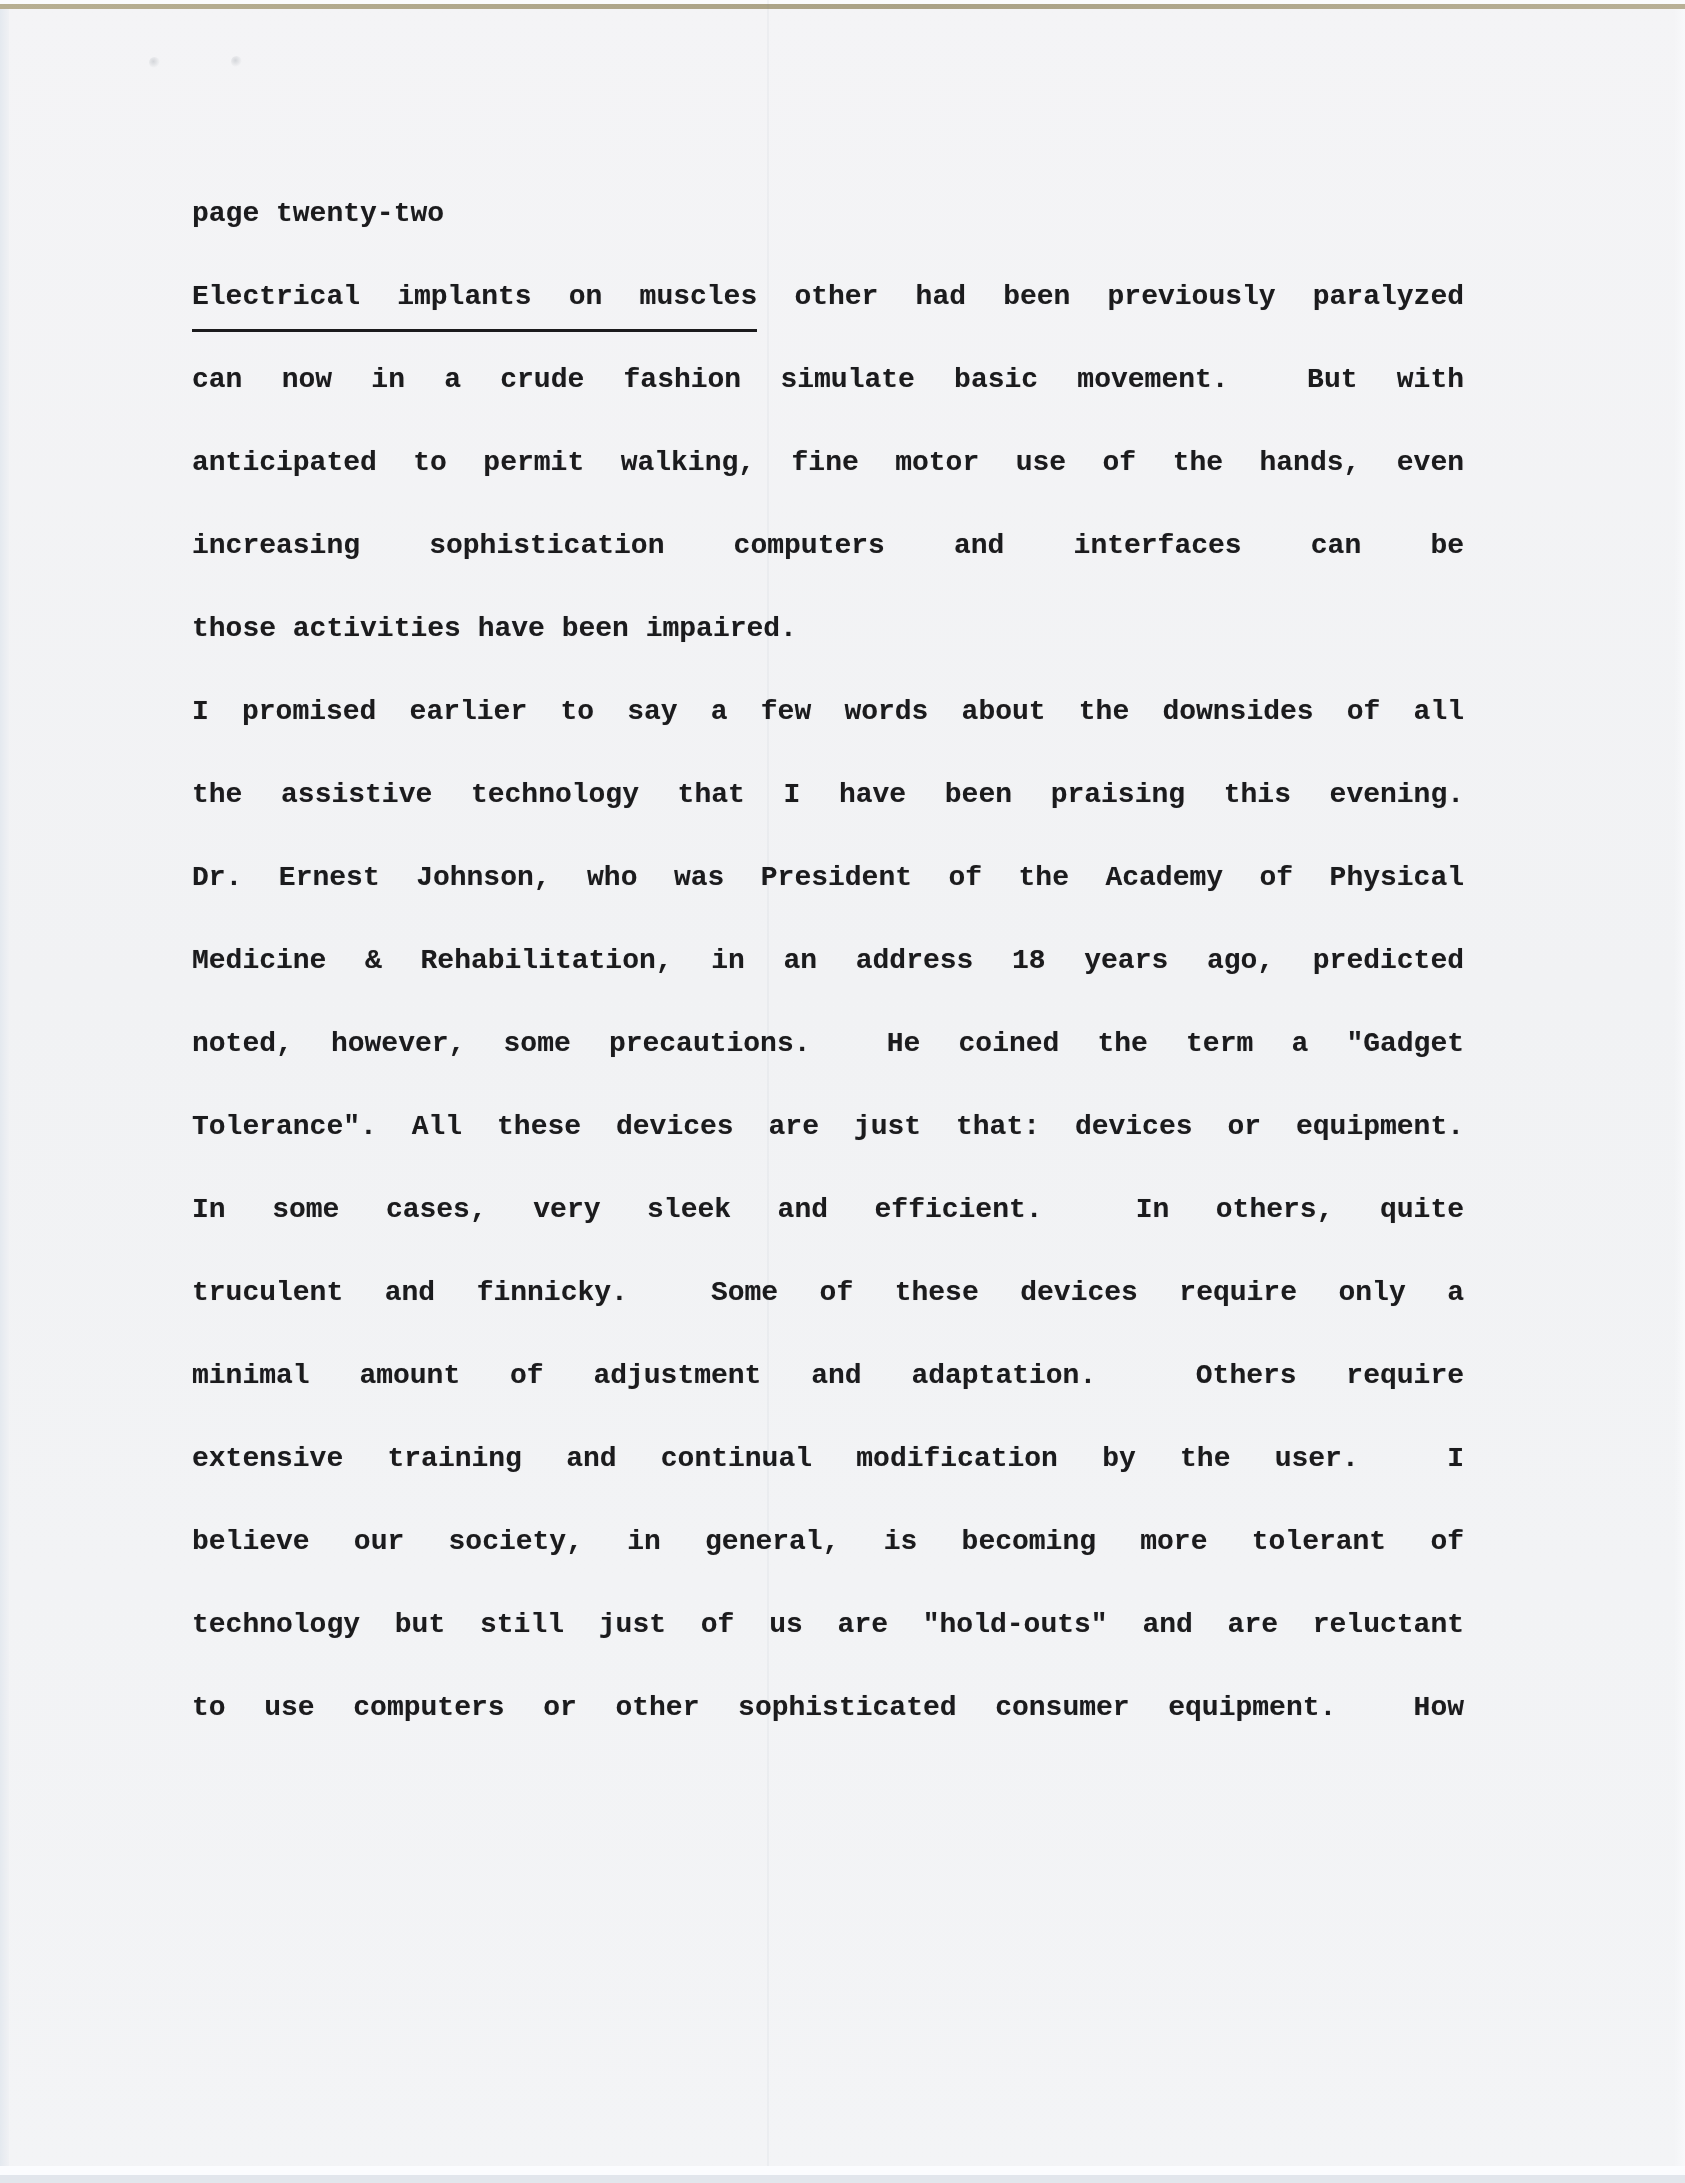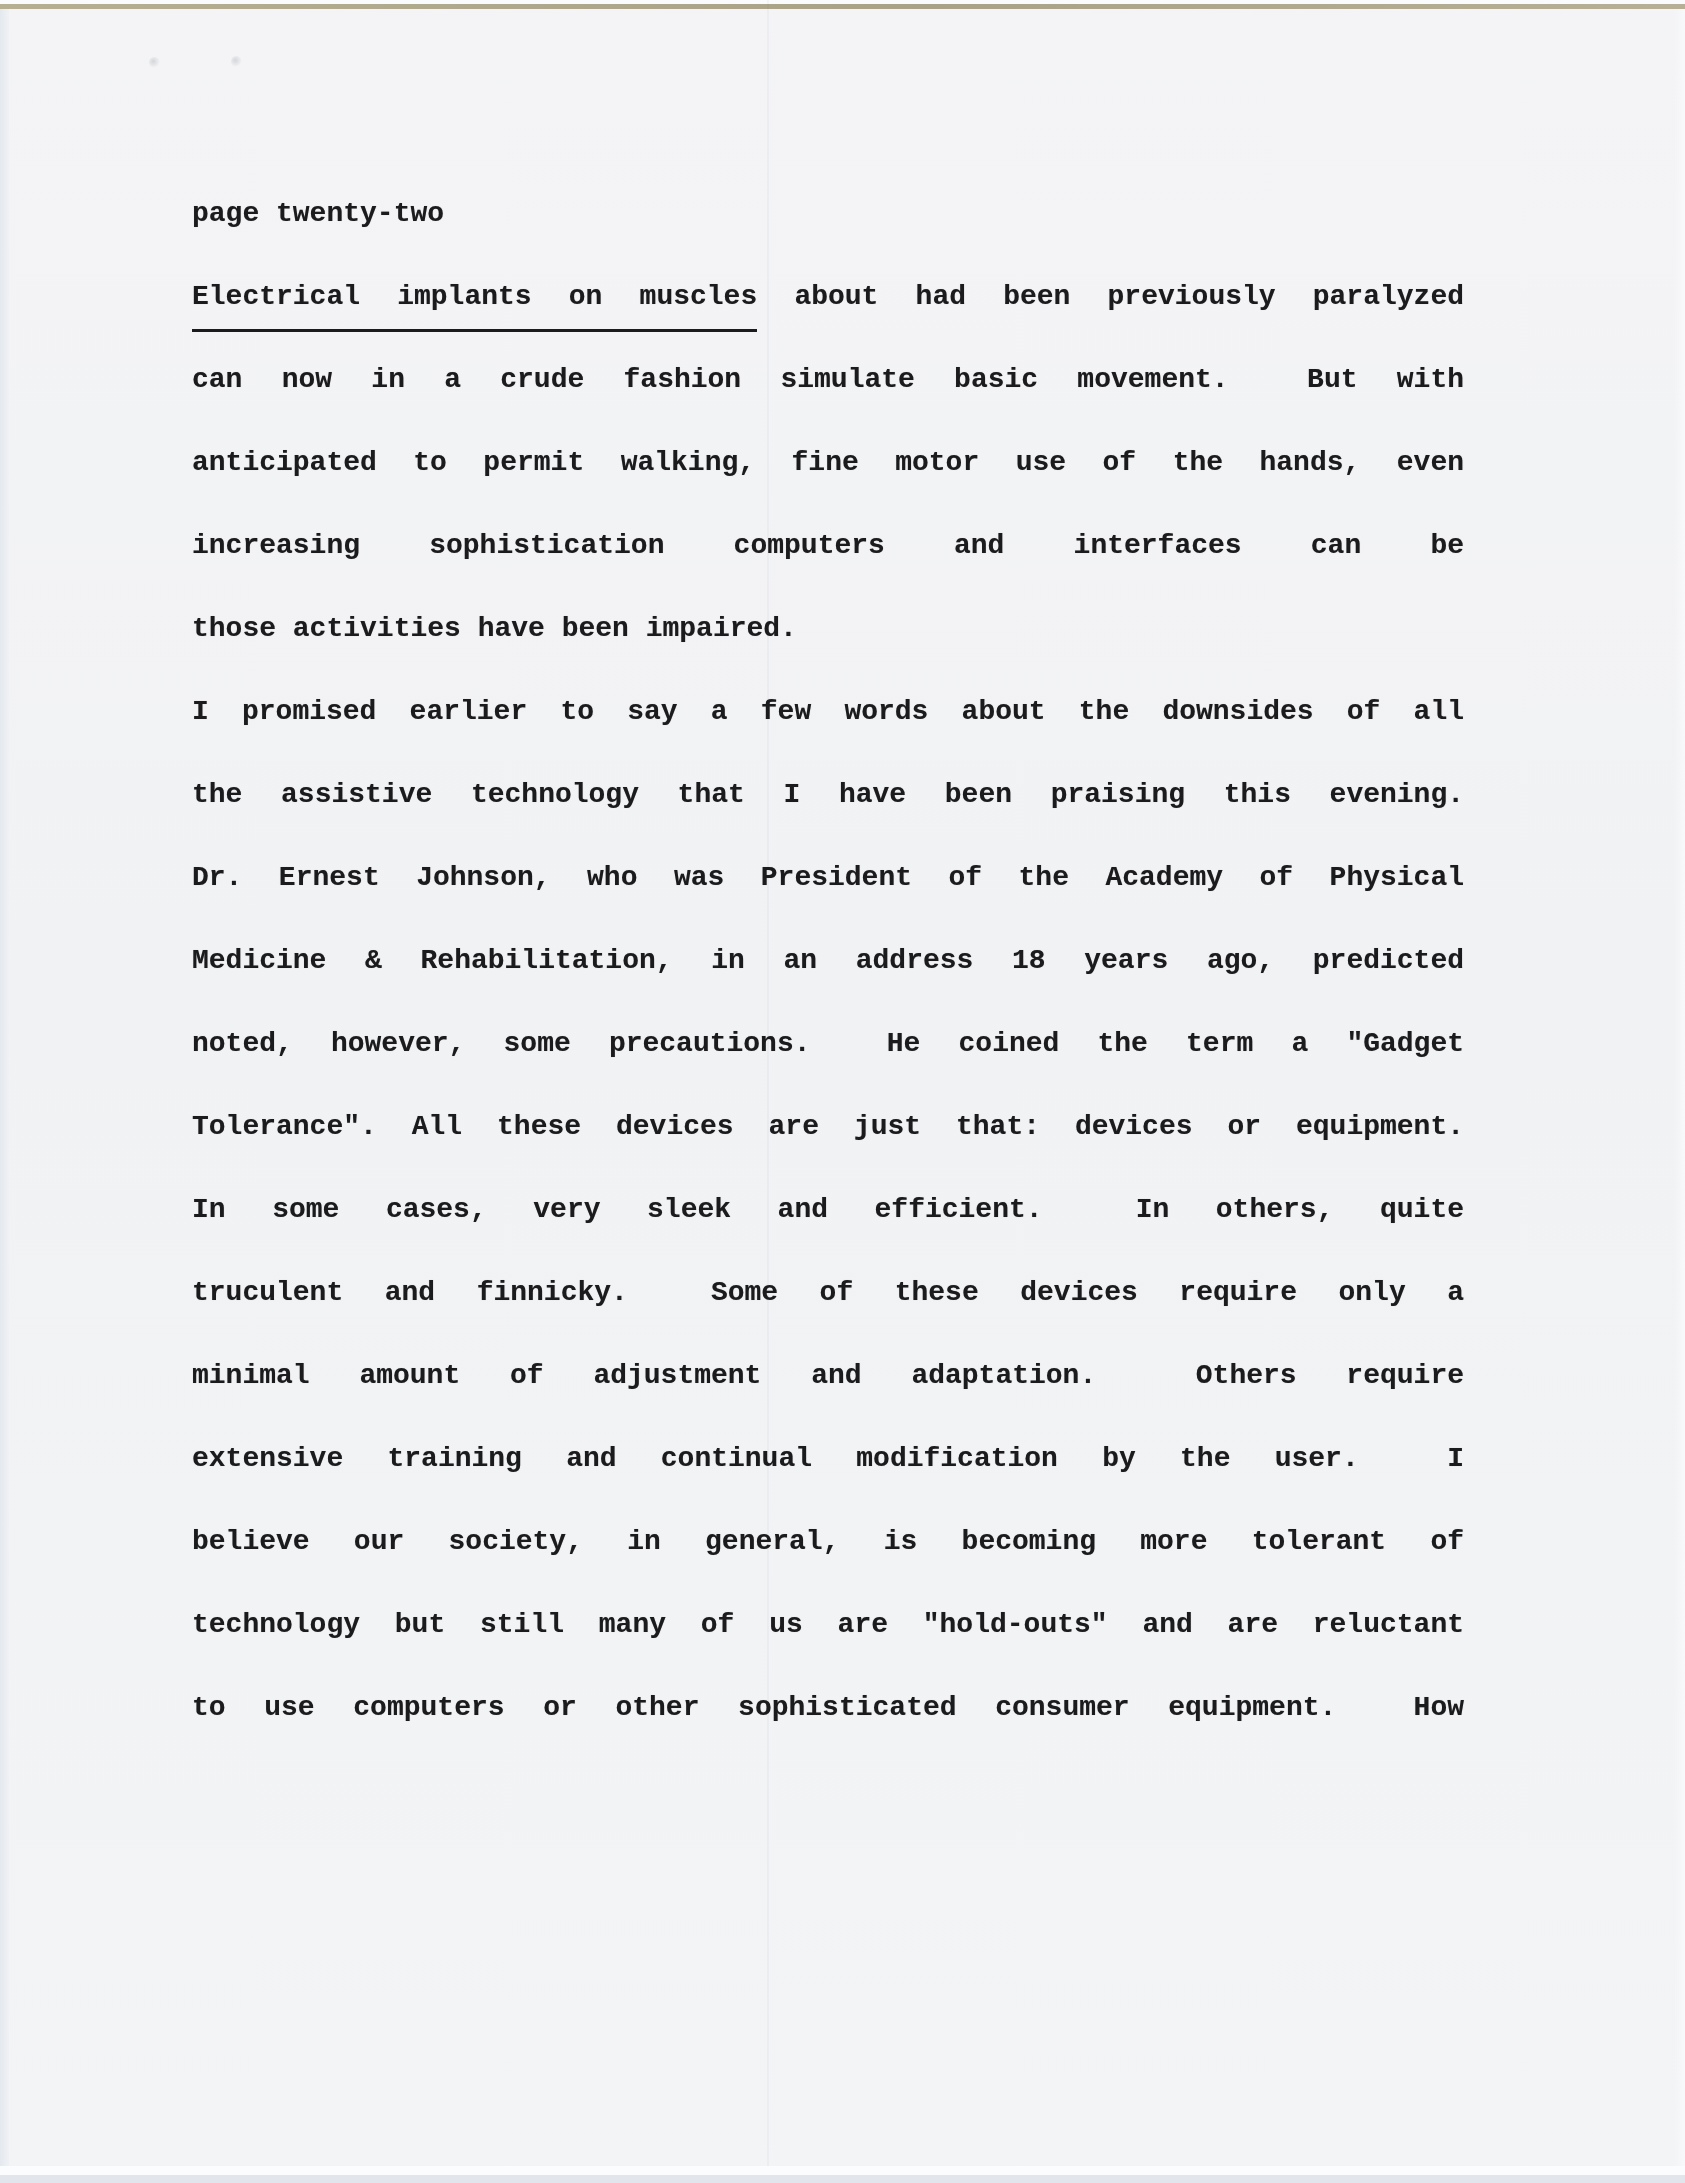--- a/index.html
+++ b/index.html
@@ -44,21 +44,21 @@
   <div class="right-edge"></div>
   <div class="top-white"></div>
   <div class="top-edge"></div>
   <div class="crease"></div>
   <div class="speck speck1"></div>
   <div class="speck speck2"></div>
 
   <div class="text-block">
     <div class="line left"><span>page twenty-two</span></div>
 
-    <div class="line justify"><span class="u">Electrical implants on muscles</span><span> about had been previously paralyzed</span></div>
+    <div class="line justify"><span class="u">Electrical implants on muscles</span><span> other had been previously paralyzed</span></div>
 
     <div class="line justify"><span>can now in a crude fashion simulate basic movement.&nbsp; But with</span></div>
 
     <div class="line justify"><span>anticipated to permit walking, fine motor use of the hands, even</span></div>
 
     <div class="line justify"><span>increasing sophistication computers and interfaces can be</span></div>
 
 
     <div class="line left"><span>those activities have been impaired.</span></div>
 
@@ -78,21 +78,21 @@
     <div class="line justify"><span>In some cases, very sleek and efficient.&nbsp; In others, quite</span></div>
 
     <div class="line justify"><span>truculent and finnicky.&nbsp; Some of these devices require only a</span></div>
 
     <div class="line justify"><span>minimal amount of adjustment and adaptation.&nbsp; Others require</span></div>
 
     <div class="line justify"><span>extensive training and continual modification by the user.&nbsp; I</span></div>
 
     <div class="line justify"><span>believe our society, in general, is becoming more tolerant of</span></div>
 
-    <div class="line justify"><span>technology but still many of us are "hold-outs" and are reluctant</span></div>
+    <div class="line justify"><span>technology but still just of us are "hold-outs" and are reluctant</span></div>
 
     <div class="line justify"><span>to use computers or other sophisticated consumer equipment.&nbsp; How</span></div>
 
   </div>
 
   <div class="bottom-stripe"></div>
   <div class="bottom-edge"></div>
 </div>
 
 

